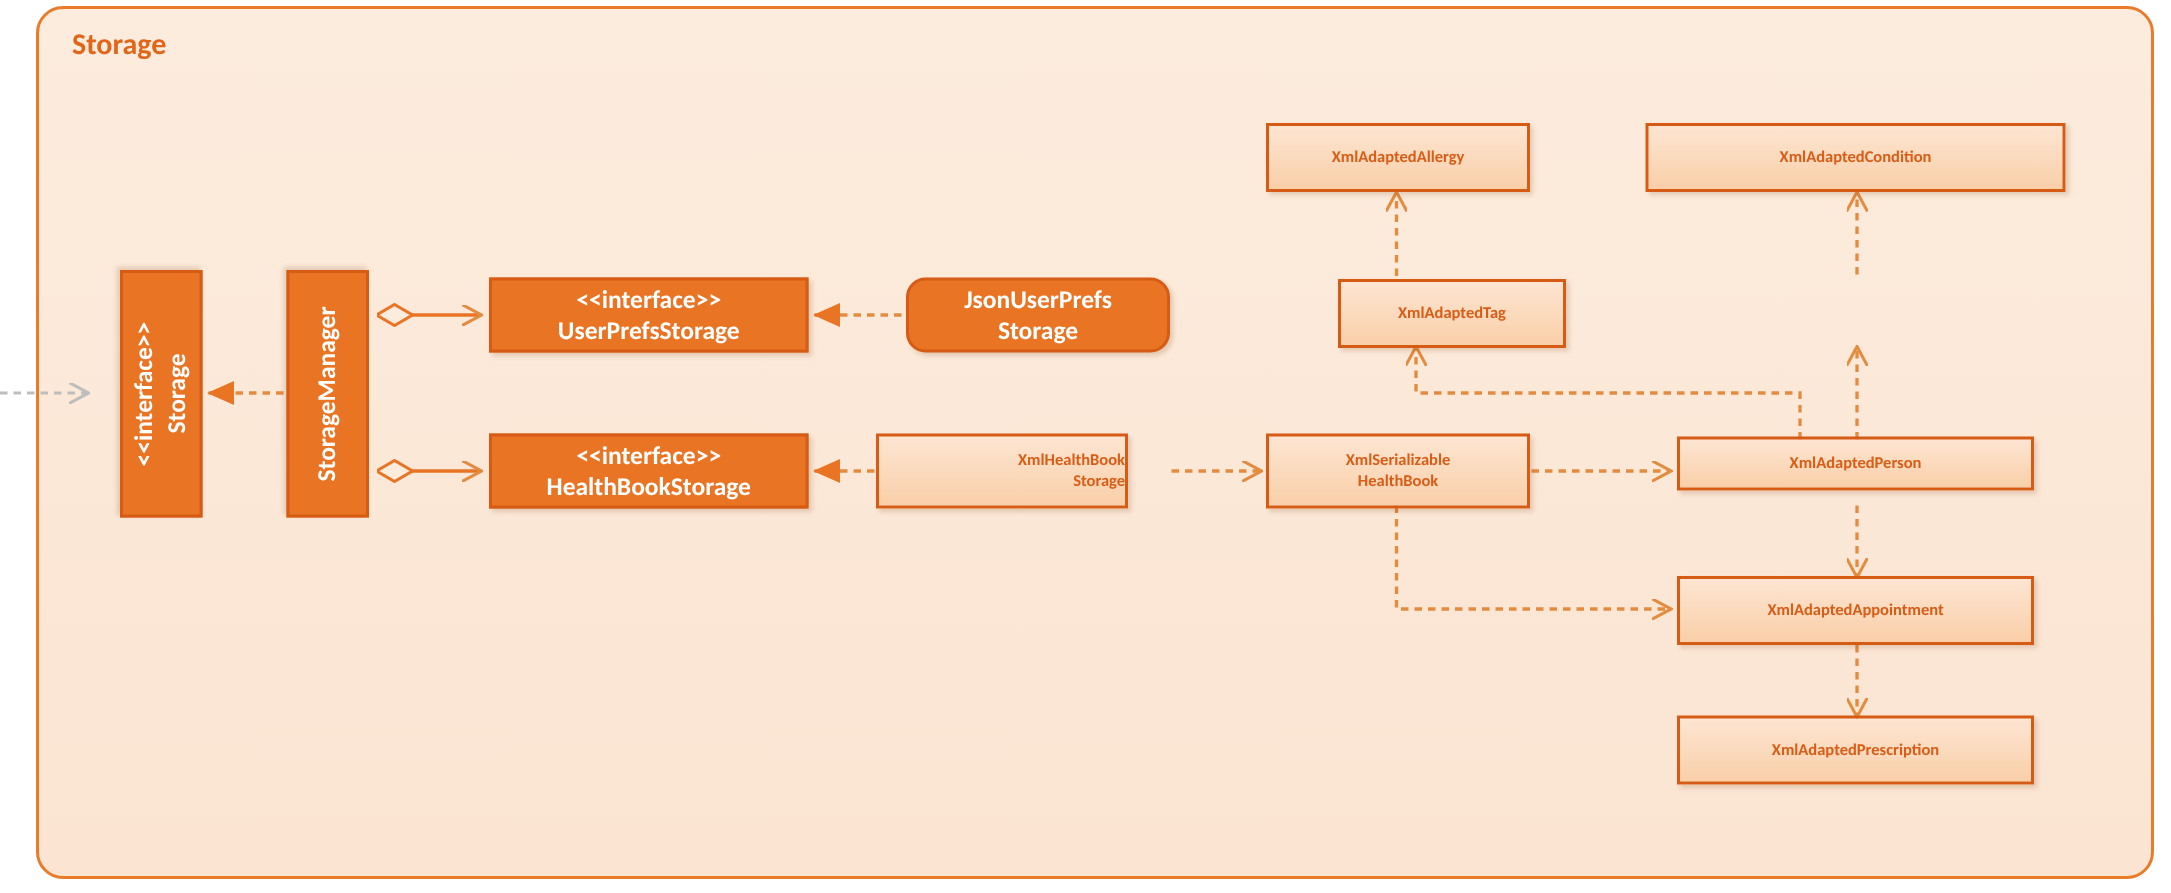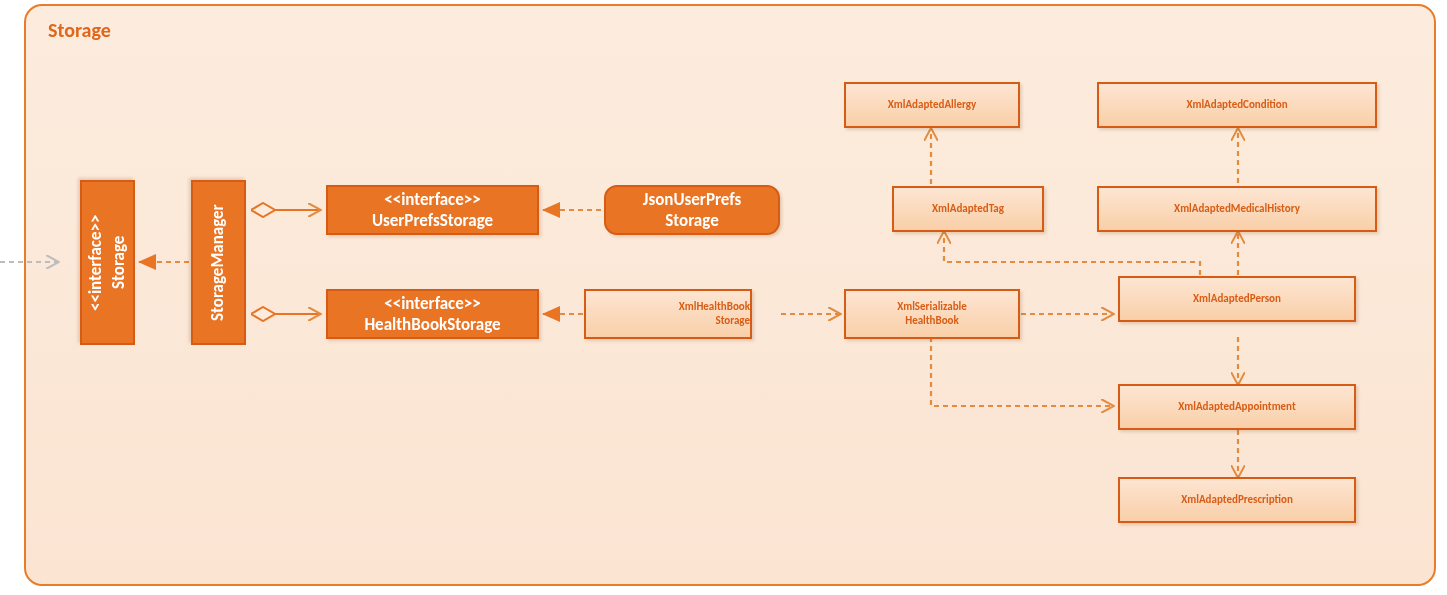--- a/index.html
+++ b/index.html
@@ -166,25 +166,22 @@
   </div>
 
   <div class="box light" style="left:892px; top:186px; width:152px; height:46px;">
     <span>XmlAdaptedTag</span>
   </div>
 
   <div class="box light" style="left:1097px; top:82px; width:280px; height:46px;">
     <span>XmlAdaptedCondition</span>
   </div>
 
-  <div class="box light" style="left:1097px; top:186px; width:280px; height:46px;">
-    <span>XmlAdaptedMedicalHistory</span>
-  </div>
 
-  <div class="box light" style="left:1118px; top:276px; width:238px; height:46px;">
+  <div class="box light" style="left:1118px; top:291px; width:238px; height:36px;">
     <span>XmlAdaptedPerson</span>
   </div>
 
   <div class="box light" style="left:1118px; top:477px; width:238px; height:46px;">
     <span>XmlAdaptedPrescription</span>
   </div>
 
   <div class="box light" style="left:1118px; top:384px; width:238px; height:46px;">
     <span>XmlAdaptedAppointment</span>
   </div>

